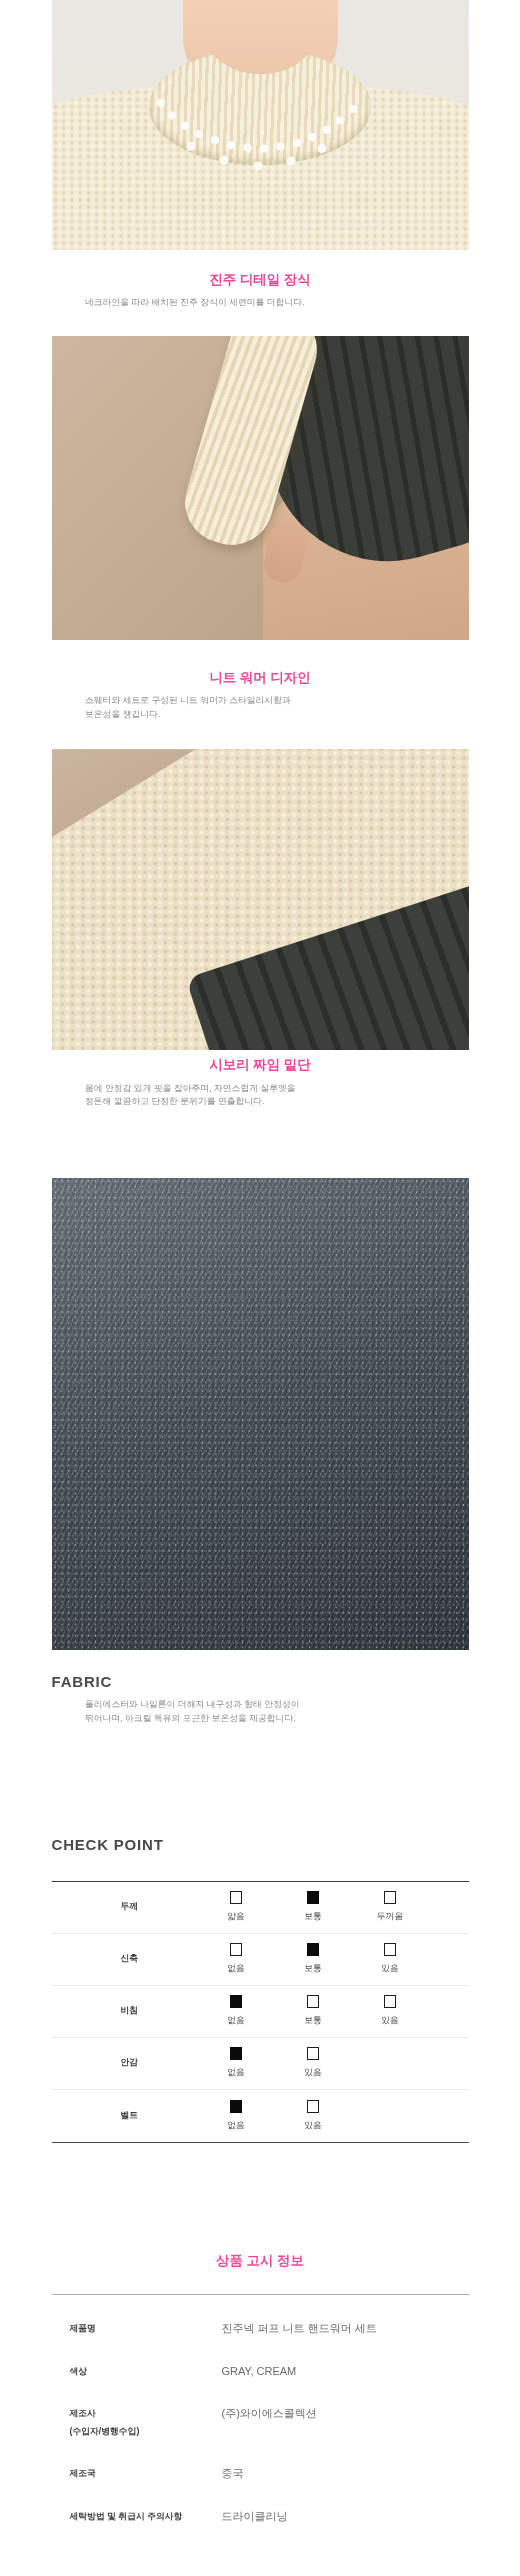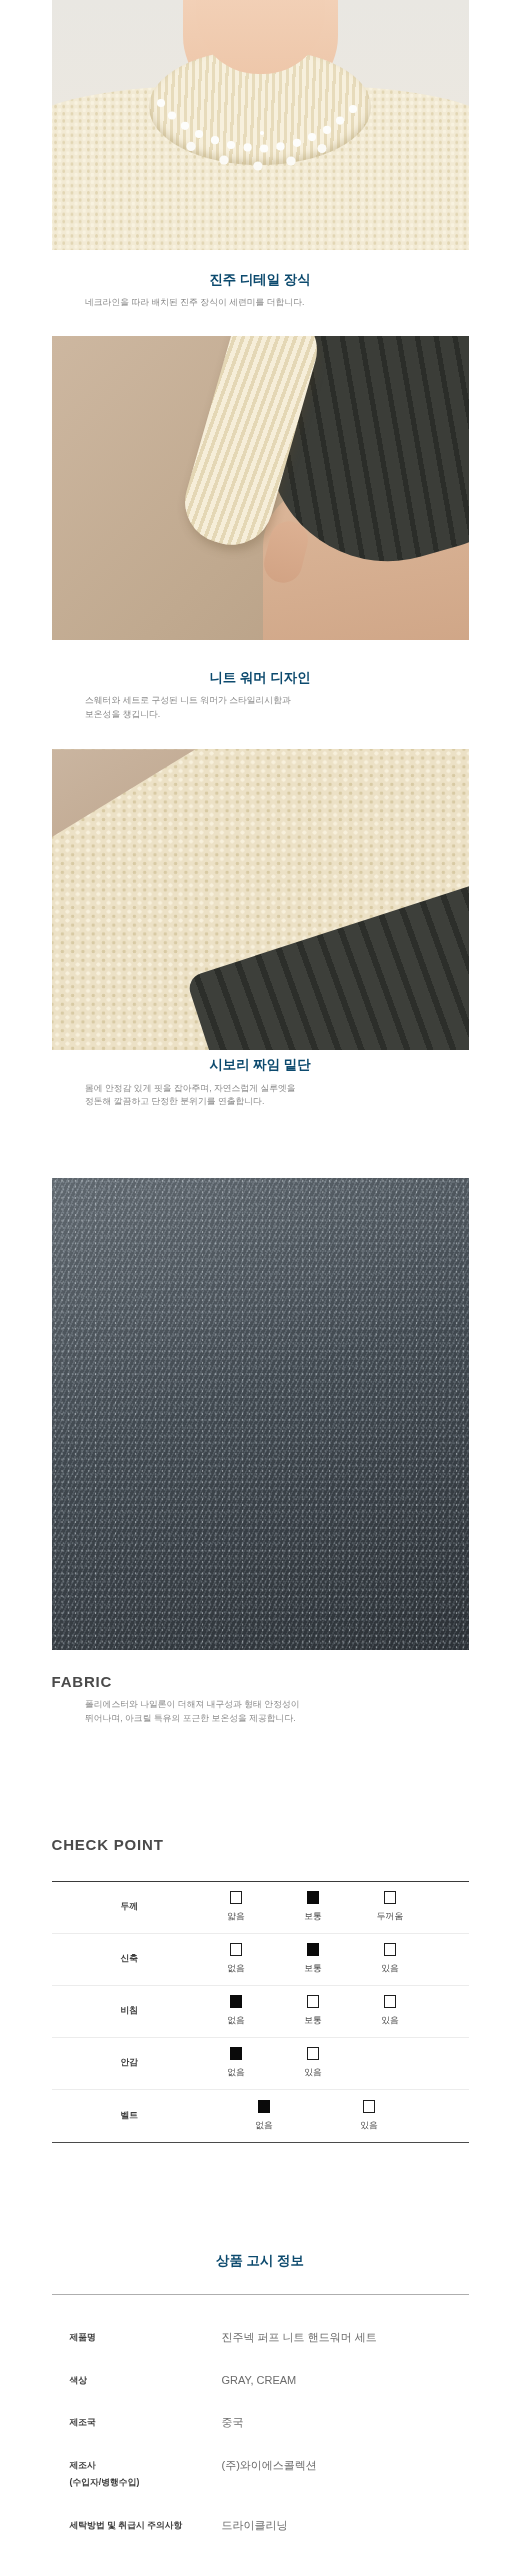--- a/index.html
+++ b/index.html
@@ -1,21 +1,21 @@
 <!DOCTYPE html>
 <html style="font-size:8.2px"><head>
 <meta charset="utf-8">
 <style>
   * { margin:0; padding:0; box-sizing:border-box; }
   body { background:#fff; font-family:"Liberation Sans","DejaVu Sans",sans-serif; }
   .page { width:520px; height:3615px; margin:0 auto; background:#fff; overflow:hidden; position:relative; }
   .content { width:417px; margin:0 auto; }
 
   
-  .k-title { font-size:13.4px; font-weight:700; color:#0c4a6e; text-align:center; line-height:17.5px; }
+  .k-title { font-size:13.4px; font-weight:700; color:#ec4899; text-align:center; line-height:17.5px; }
   .en-title { font-size:15px; font-weight:600; color:#4a4a4a; letter-spacing:0.8px; text-align:left; line-height:17.5px; }
   .desc { font-size:8.8px; color:#8b8b8b; text-align:left; line-height:13.4px; max-width:350px;
           margin:8.2px auto 0; white-space:pre-line; }
 
   
   .photo { position:relative; overflow:hidden; }
 
   
   .photo-pearl { height:250px; margin-top:0; background:linear-gradient(180deg,#e9e7e2 0%,#ece8e0 60%,#efebe1 100%); }
   .photo-pearl .sweater { position:absolute; left:-20.6px; right:-20.6px; top:85px; bottom:-5.2px;
@@ -67,29 +67,29 @@
      background-image:
        radial-gradient(circle, rgba(226,233,238,.55) 0.5px, rgba(0,0,0,0) 1.1px),
        radial-gradient(circle, rgba(180,192,200,.35) 0.5px, rgba(0,0,0,0) 1.2px),
        repeating-linear-gradient(115deg, rgba(255,255,255,.05) 0 1.5px, rgba(0,0,0,.12) 1.5px 4.6px),
        linear-gradient(160deg,#6d767e 0%,#4a535b 45%,#31373d 100%);
      background-size:6.7px 5.7px, 4.6px 7.7px, auto, auto; }
 
   
   .cp-table { margin-top:27px; border-top:1px solid #3a3a3a; border-bottom:1px solid #4a4a4a; }
   .cp-row { display:flex; align-items:center; height:52px; padding-left:69px; border-bottom:0.5px solid #ececec; }
-  .cp-row:last-child { border-bottom:none;gap:28px; }
+  .cp-row:last-child { border-bottom:none; }
   .cp-label { width:77px; font-size:8.8px; font-weight:600; color:#3f3f3f; }
   .cp-opt { width:77px; display:flex; align-items:center; gap:7.2px;flex-direction:column; }
   .cp-box { width:11.3px; height:13px; border:1px solid #1e1e1e; background:#fff; flex:0 0 auto; }
   .cp-box.filled { background:#0a0a0a; border-color:#0a0a0a; }
   .cp-text { font-size:8.8px; color:#4f4f4f; }
 
   
-  .pi-table { margin-top:25px; border-top:1px solid #aeaeae; padding-top:34px; }
+  .pi-table { margin-top:25px; border-top:1px solid #aeaeae; padding-top:25px; }
   .pi-row { display:flex; margin-bottom:25px; }
   .pi-label { width:170px; padding-left:18px; font-size:8.8px; font-weight:600; color:#3c3c3c; line-height:17.5px; }
   .pi-value { flex:1; font-size:11px; color:#6b6b6b; line-height:17.5px; }
   .pi-label span, .pi-value span { display:block; }
   .pi-label span:empty, .pi-value span:empty { display:none; }
 </style>
 </head>
 <body>
 
 <div class="page">
@@ -217,37 +217,37 @@
       <div class="pi-row">
         <div class="pi-label">
             <span>색상</span>
           </div>
         <div class="pi-value">
             <span>GRAY, CREAM</span>
           </div>
       </div>
       <div class="pi-row">
         <div class="pi-label">
-            <span>제조국</span>
-          </div>
-        <div class="pi-value">
-            <span>중국</span>
-          </div>
-      </div>
-      <div class="pi-row">
-        <div class="pi-label">
             <span>제조사</span>
             <span>(수입자/병행수입)</span>
           </div>
         <div class="pi-value">
             <span>(주)와이에스콜렉션</span>
           </div>
       </div>
       <div class="pi-row">
         <div class="pi-label">
+            <span>제조국</span>
+          </div>
+        <div class="pi-value">
+            <span>중국</span>
+          </div>
+      </div>
+      <div class="pi-row">
+        <div class="pi-label">
             <span>세탁방법 및 취급시 주의사항</span>
           </div>
         <div class="pi-value">
             <span>드라이클리닝</span>
           </div>
       </div>
 
     </div>
 
   </div>

